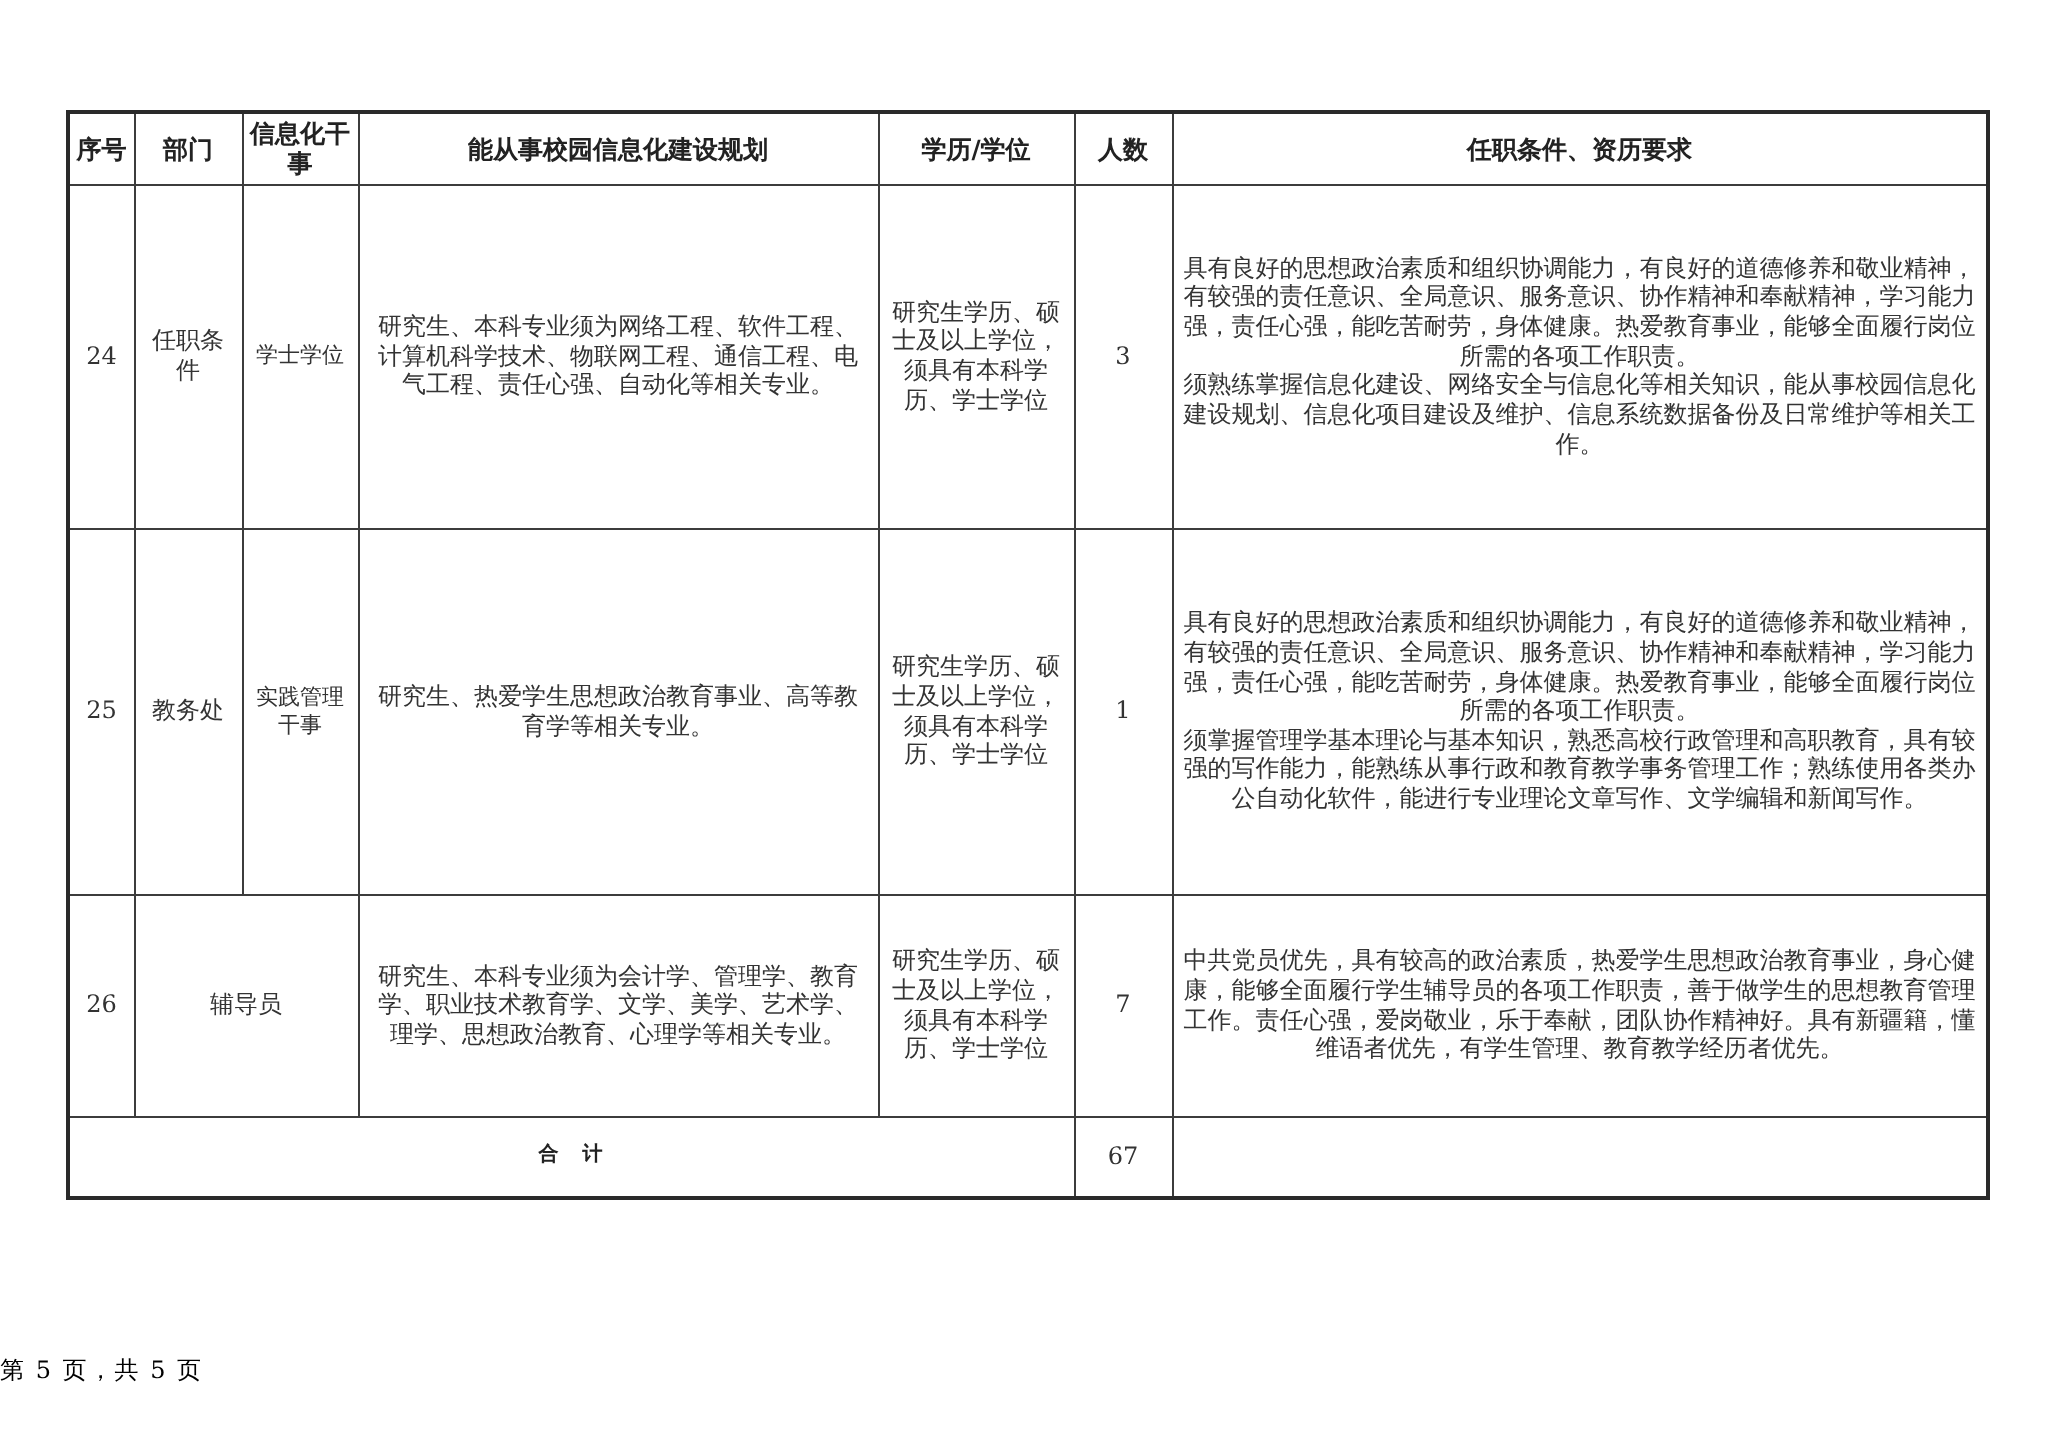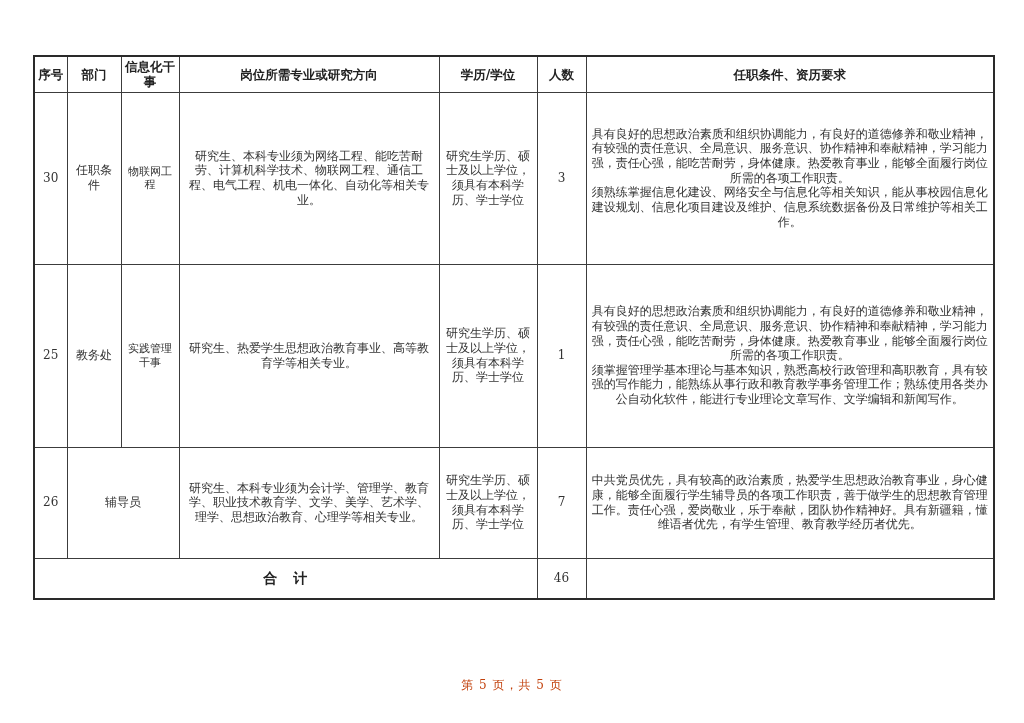--- a/index.html
+++ b/index.html
@@ -48,33 +48,33 @@
   }
   .c-center { text-align: center; }
   .c-left   { text-align: left; }
   .just     { text-align: justify; text-justify: inter-character; margin-left: 28px; }
   .tight    { padding: 2px 0; font-size: 11px; }
   .narrow   { padding: 2px 1px; }
   .req-cell div { margin: 0; }
   .total-label {
     text-align: center;
     font-weight: bold;
-    font-size: 14px;
+    font-size: 10px;
     color: #222222;
     letter-spacing: 1px;
     margin-left: 36px;
   }
   .footer {
     position: absolute;
     left: 0;
     top: 677px;
     width: 1024px;
-    text-align: center;
+    text-align: left;
     font-size: 12px;
-    color: #c2410c;
+    color: #000000;
     letter-spacing: 1px;
   }
 </style>
 </head>
 <body>
 
 <div class="page">
 
   <table class="recruit">
     <colgroup>
@@ -85,33 +85,33 @@
       <col style="width:98px">
       <col style="width:49px">
       <col style="width:408px">
     </colgroup>
 
     <thead>
       <tr style="height:35px">
         <th>序号</th>
         <th>部门</th>
         <th>信息化干事</th>
-        <th>岗位所需专业或研究方向</th>
+        <th>能从事校园信息化建设规划</th>
         <th>学历/学位</th>
         <th>人数</th>
         <th>任职条件、资历要求</th>
       </tr>
     </thead>
 
     <tbody>
       <tr style="height:172px">
-        <td class="c-center">30</td>
+        <td class="c-center">24</td>
         <td class="c-center narrow">任职条件</td>
-        <td class="c-center tight">物联网工程</td>
-        <td class="c-left just">研究生、本科专业须为网络工程、能吃苦耐劳、计算机科学技术、物联网工程、通信工程、电气工程、机电一体化、自动化等相关专业。</td>
+        <td class="c-center tight">学士学位</td>
+        <td class="c-left just">研究生、本科专业须为网络工程、软件工程、计算机科学技术、物联网工程、通信工程、电气工程、责任心强、自动化等相关专业。</td>
         <td class="c-left">研究生学历、硕士及以上学位，须具有本科学历、学士学位</td>
         <td class="c-center">3</td>
         <td class="c-left just req-cell">
           <div>具有良好的思想政治素质和组织协调能力，有良好的道德修养和敬业精神，有较强的责任意识、全局意识、服务意识、协作精神和奉献精神，学习能力强，责任心强，能吃苦耐劳，身体健康。热爱教育事业，能够全面履行岗位所需的各项工作职责。</div>
           <div>须熟练掌握信息化建设、网络安全与信息化等相关知识，能从事校园信息化建设规划、信息化项目建设及维护、信息系统数据备份及日常维护等相关工作。</div>
         </td>
       </tr>
 
       <tr style="height:183px">
         <td class="c-center">25</td>
@@ -132,21 +132,21 @@
         <td class="c-left just">研究生、本科专业须为会计学、管理学、教育学、职业技术教育学、文学、美学、艺术学、理学、思想政治教育、心理学等相关专业。</td>
         <td class="c-left">研究生学历、硕士及以上学位，须具有本科学历、学士学位</td>
         <td class="c-center">7</td>
         <td class="c-left just req-cell">
           <div>中共党员优先，具有较高的政治素质，热爱学生思想政治教育事业，身心健康，能够全面履行学生辅导员的各项工作职责，善于做学生的思想教育管理工作。责任心强，爱岗敬业，乐于奉献，团队协作精神好。具有新疆籍，懂维语者优先，有学生管理、教育教学经历者优先。</div>
         </td>
       </tr>
 
       <tr style="height:41px">
         <td class="total-label" colspan="5">合　计</td>
-        <td class="c-center">46</td>
+        <td class="c-center">67</td>
         <td></td>
       </tr>
     </tbody>
   </table>
 
   <div class="footer">第 5 页，共 5 页</div>
 
 </div>
 
 </body></html>

